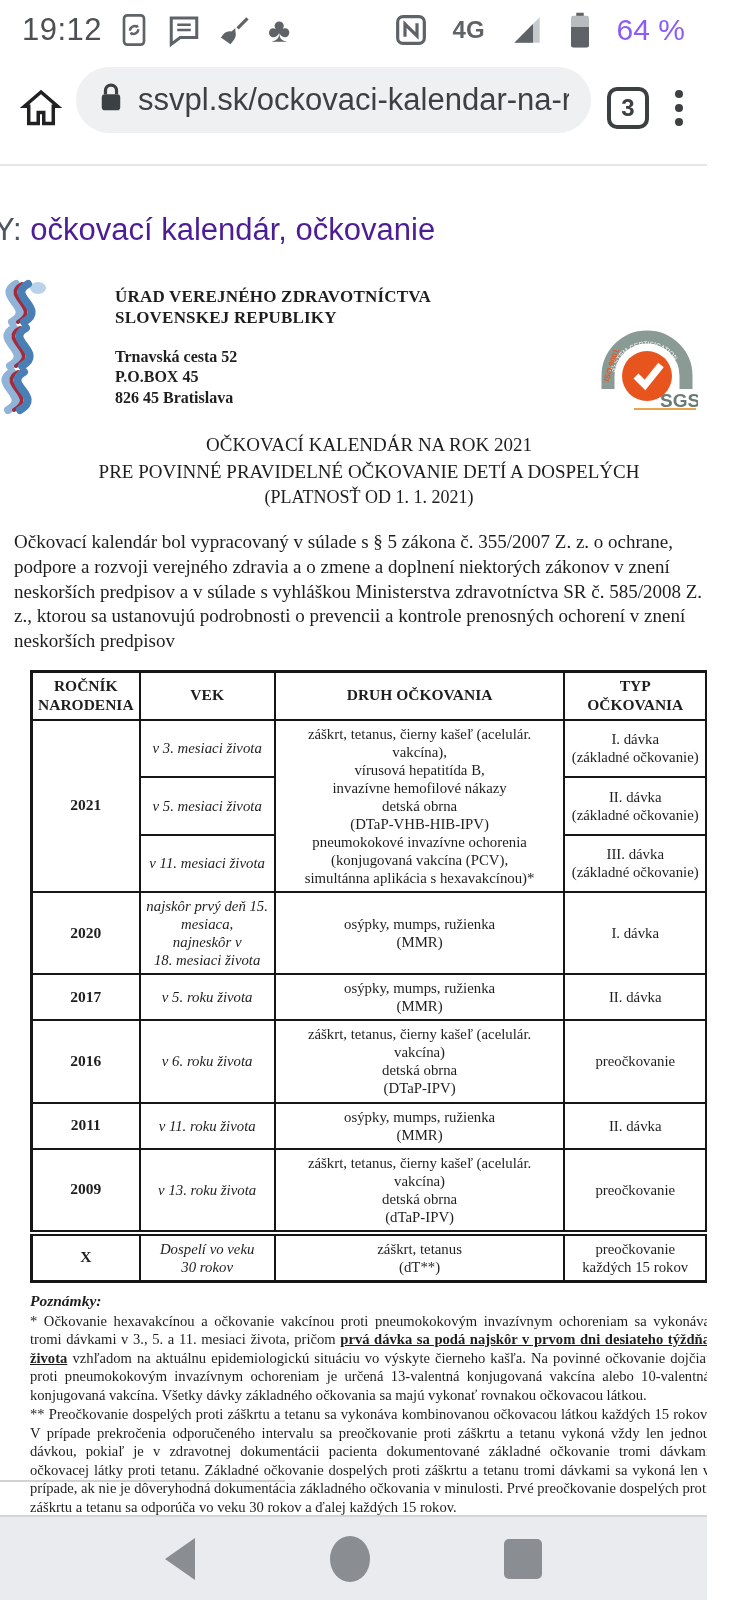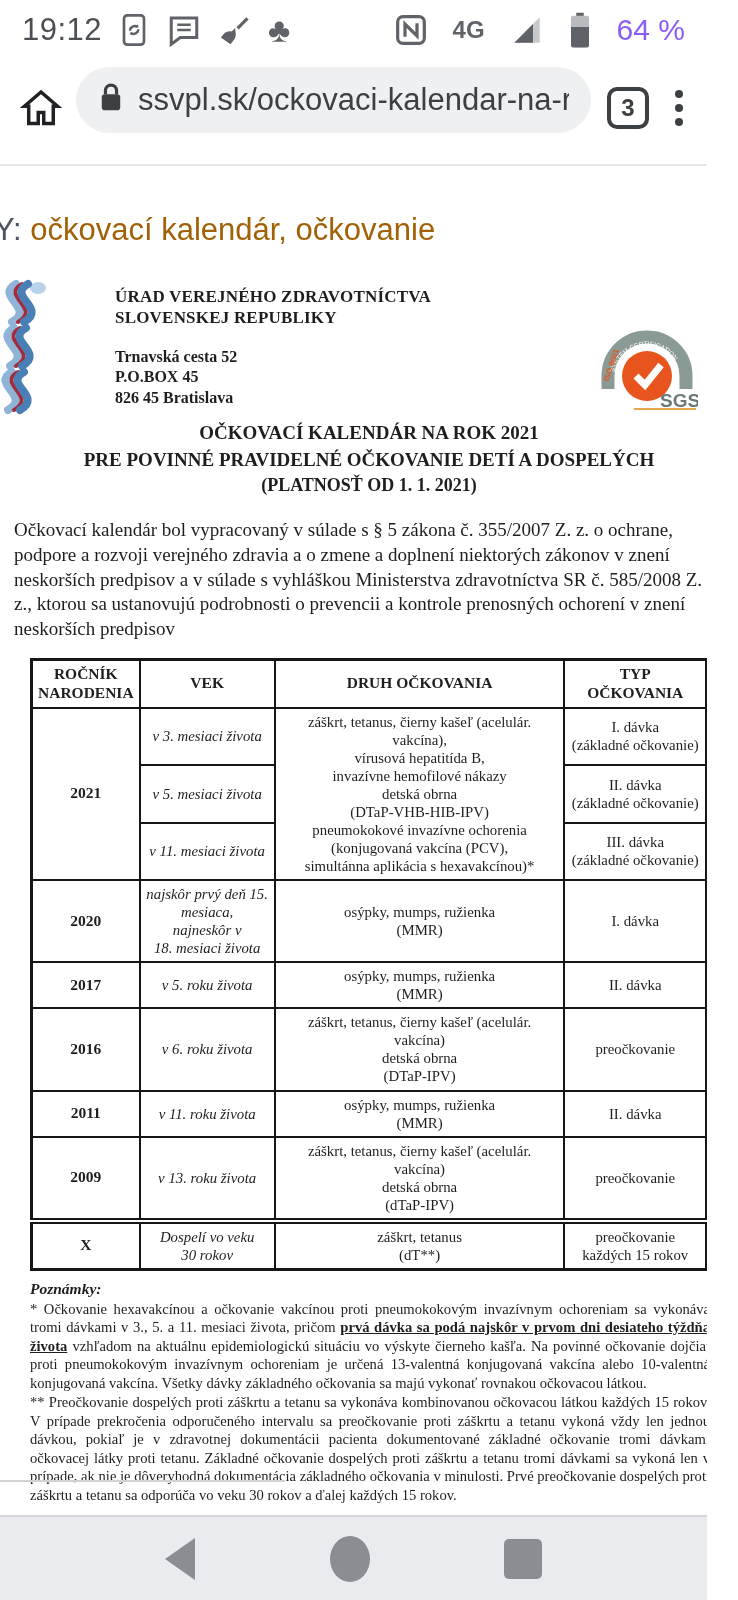--- a/index.html
+++ b/index.html
@@ -42,35 +42,35 @@
   }
   .tab-count { font-size:24px; font-weight:bold; color:#3c4043; }
   .menu-btn { display:flex; flex-direction:column; gap:6px; padding:4px 6px; }
   .menu-btn i { width:8px; height:8px; border-radius:50%; background:#3c4043; }
 
   .toolbar-divider { position:absolute; top:164px; left:0; right:0; height:2px; background:#e3e5e8; }
 
   
   .tag-line { position:absolute; top:212px; left:-6px; font-size:31px; }
   .tag-prefix { color:#4d5663; }
-  .tag-link { color:#a16207; }
+  .tag-link { color:#4c1d95; }
 
   
   .doc {
     position:absolute; top:268px; left:0; width:738px;
     font-family:"Liberation Serif", serif; color:#1e1e1e;
   }
   .doc-header { position:relative; height:140px; }
   .uvz-logo { position:absolute; left:-14px; top:8px; }
   .org-block { position:absolute; left:115px; top:18px; }
   .org-name { font-size:17px; font-weight:bold; letter-spacing:0.2px; line-height:1.25; }
   .org-addr { font-size:16px; font-weight:bold; margin-top:18px; line-height:1.3; }
   .sgs-logo { position:absolute; right:40px; top:55px; }
 
-  .title-block { text-align:center; margin-top:12px; font-weight:bold; line-height:1.4; }
+  .title-block { text-align:center; margin-top:24px; font-weight:normal; line-height:1.4; }
   .title-l1 { font-size:19px; }
   .title-l2 { font-size:19px;text-align:center; }
   .title-l3 { font-size:18px; }
 
   .intro {
     margin:20px 14px 4px 14px; font-size:19px; line-height:1.3; text-align:left;
   }
 
   table.vacc {
     width:678px; margin:16px auto 0 auto; border-collapse:collapse;

